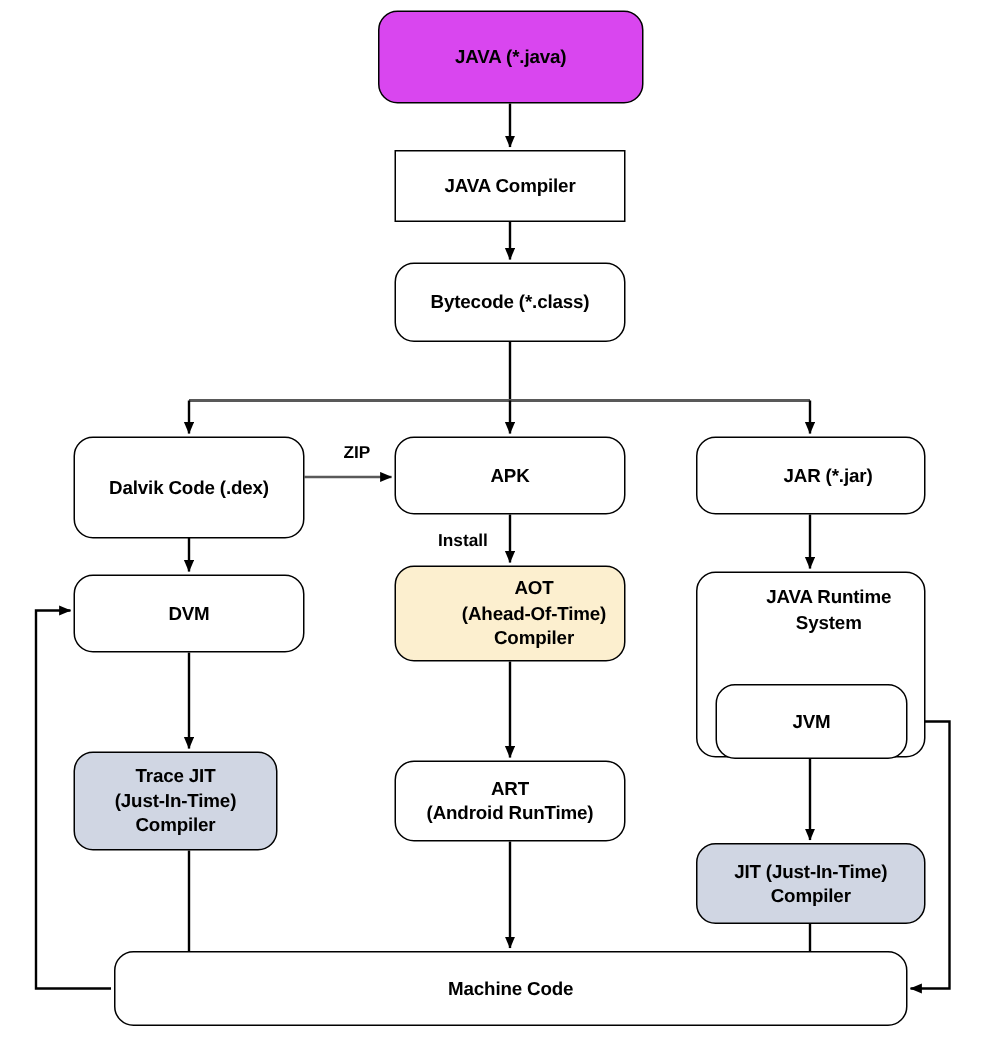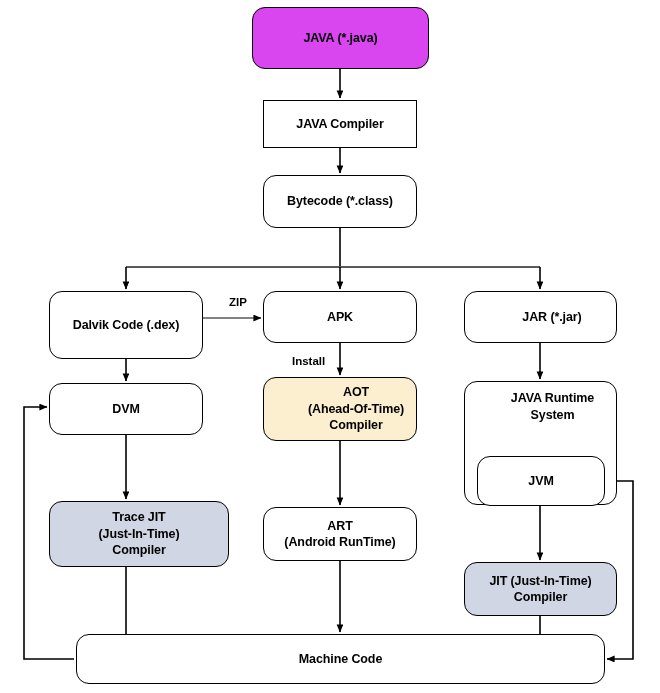--- a/index.html
+++ b/index.html
@@ -158,21 +158,21 @@
   <div class="node rounded" style="left:464px; top:381px; width:153px; height:124px; background:#FFFFFF;
               align-items:flex-start; justify-content:center; padding-top:8px;padding-left:24px;">
     <span class="txt">JAVA Runtime
 System</span>
   </div>
 
   <div class="node rounded" style="left:477px; top:456px; width:128px; height:50px; background:#FFFFFF;">
     <span class="txt">JVM</span>
   </div>
 
-  <div class="node rounded" style="left:49px; top:501px; width:180px; height:66px; background:#D0D6E3;">
+  <div class="node rounded" style="left:49px; top:501px; width:136px; height:66px; background:#D0D6E3;">
     <span class="txt">Trace JIT
 (Just-In-Time)
 Compiler</span>
   </div>
 
   <div class="node rounded" style="left:263px; top:507px; width:154px; height:54px; background:#FFFFFF;">
     <span class="txt">ART
 (Android RunTime)</span>
   </div>
 

